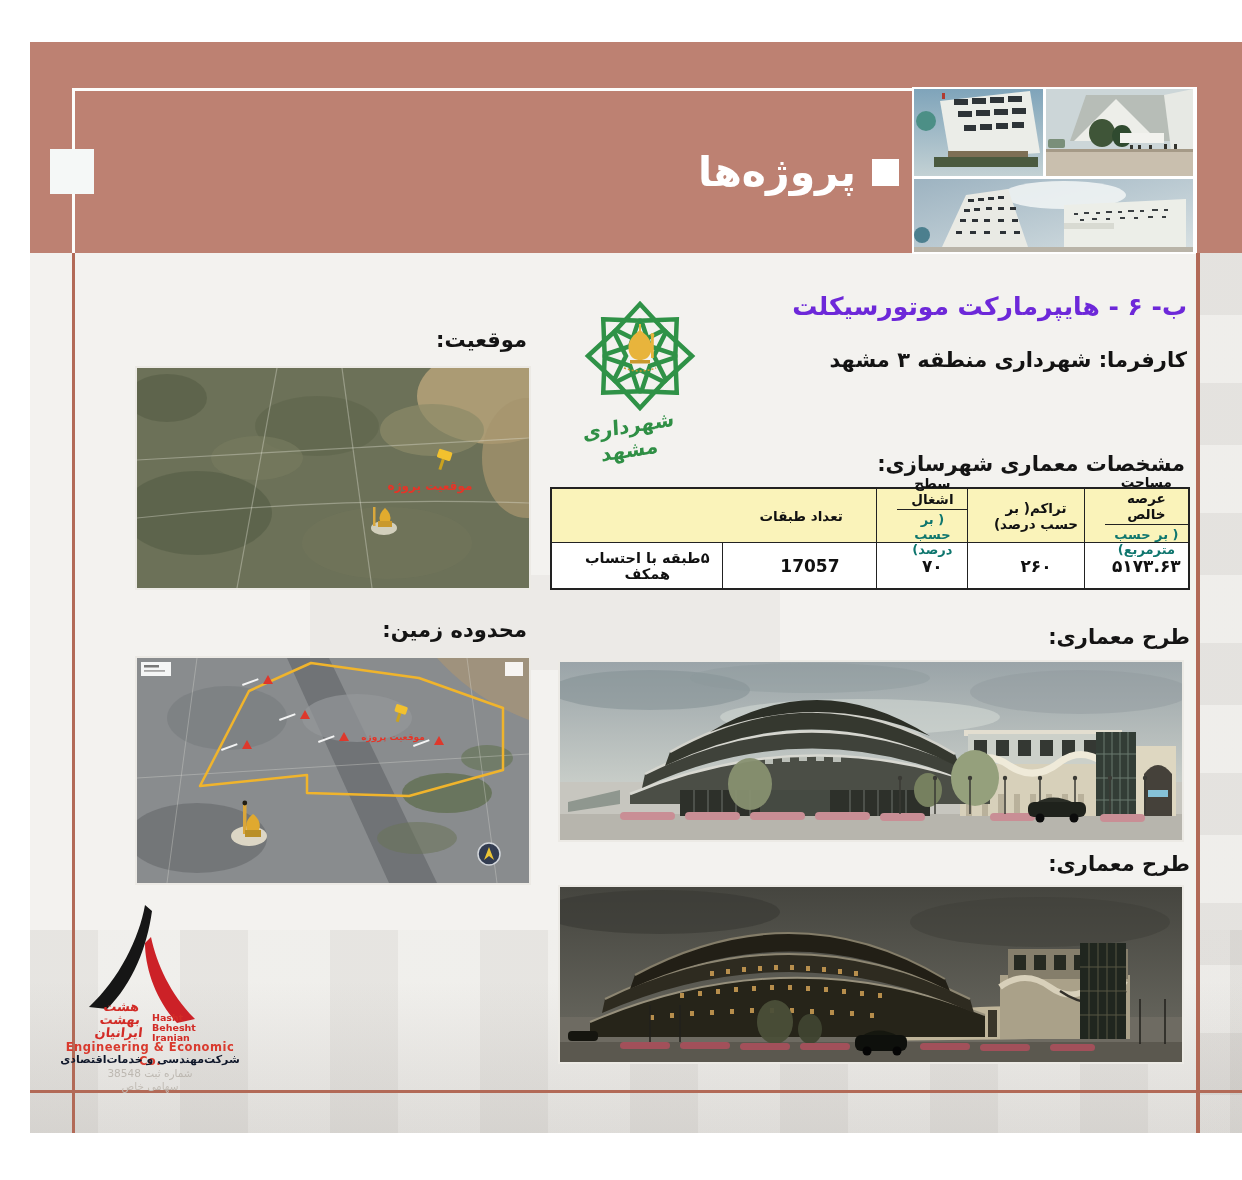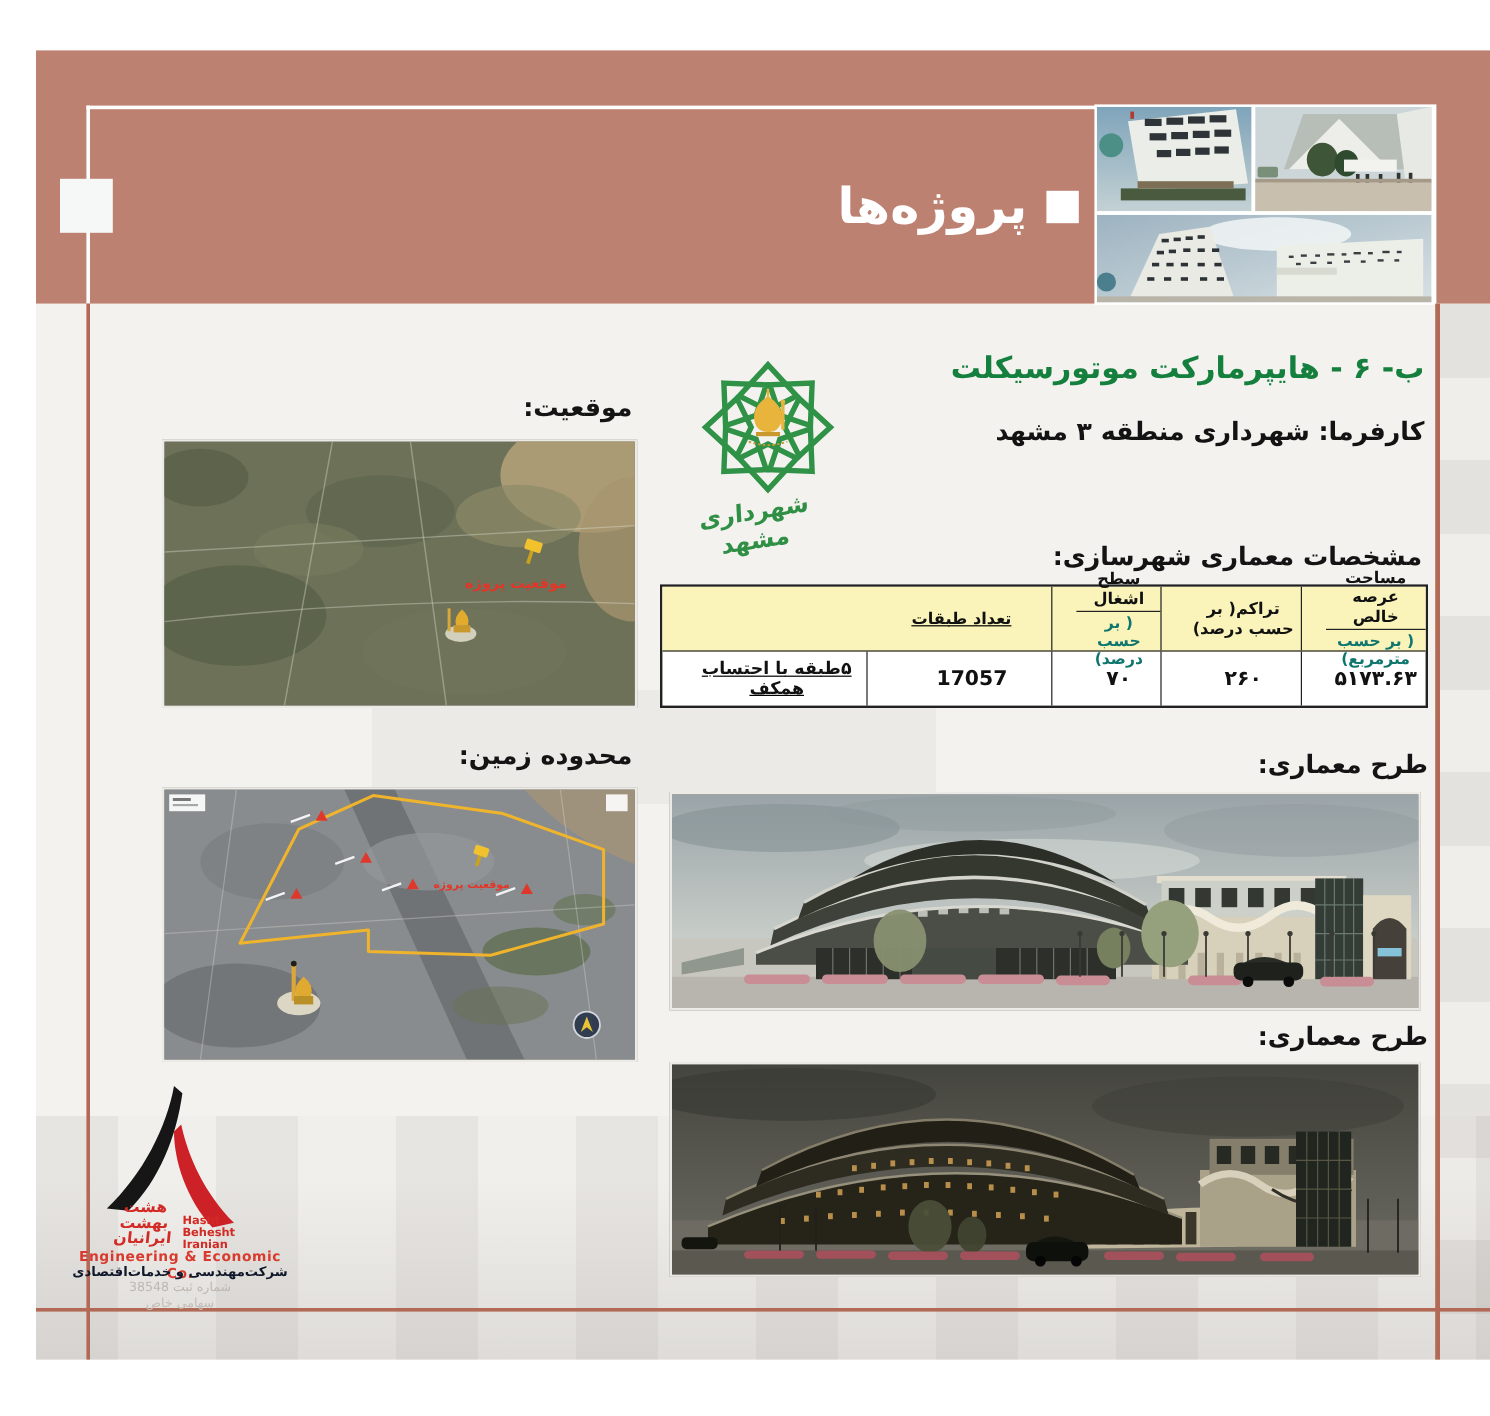--- a/index.html
+++ b/index.html
@@ -25,36 +25,36 @@
       repeating-linear-gradient(90deg, rgba(118,110,102,.10) 0 68px, rgba(118,110,102,.025) 68px 150px),
       linear-gradient(0deg, rgba(112,104,98,.14), rgba(112,104,98,0) 75%);}
   .wm-right{left:1170px;top:253px;width:72px;height:880px;
     background:repeating-linear-gradient(180deg, rgba(122,114,108,.12) 0 62px, rgba(122,114,108,.03) 62px 130px);}
   .wm-mid{left:280px;top:575px;width:470px;height:95px;background:rgba(135,127,120,.06);}
   .vline-rose-left{left:42px;top:253px;width:3px;height:880px;background:#b26a57;}
   .vline-rose-right{left:1166px;top:253px;width:4px;height:880px;background:#b26a57;}
   .hline-rose-bottom{left:0;top:1090px;width:1242px;height:3px;background:#b26a57;}
   
   .fa{direction:rtl;unicode-bidi:embed;}
-  .proj-title{right:85px;top:292px;font-size:25px;font-weight:bold;color:#15803d;}
+  .proj-title{right:85px;top:292px;font-size:25px;font-weight:bold;color:#6d28d9;}
   .proj-client{right:85px;top:348px;font-size:21px;font-weight:bold;color:#131313;}
   .sec-label{font-size:21px;font-weight:bold;color:#141414;}
   
   .muni-caption{left:534px;top:414px;width:130px;text-align:center;color:#2f8f45;
     font-size:20px;font-weight:bold;transform:rotate(-9deg) skewX(-6deg);}
   
   .framed{border:2px solid #eceae5;box-sizing:content-box;background:#777;}
   
   .spec-table{left:520px;top:487px;width:636px;border:2px solid #222;background:#fff;direction:rtl;}
   .trow{display:flex;}
   .trow.head{background:#faf3ba;height:53px;border-bottom:1.5px solid #222;}
   .trow.vals{height:45px;}
   .tcell{border-left:1px solid #222;display:flex;flex-direction:column;justify-content:center;
          align-items:stretch;text-align:center;box-sizing:border-box;padding-left:20px;}
-  .tcell:last-child{border-left:none;text-decoration:underline;}
+  .tcell:last-child{border-left:none;}
   .tcell .one{font-size:13.5px;font-weight:bold;color:#111;padding:0 4px;}
   .tcell .top2{font-size:13.5px;font-weight:bold;color:#111;border-bottom:1px solid #222;
                padding:3px 4px 2px 4px;}
   .tcell .bot2{font-size:13px;font-weight:bold;color:#0f766e;padding:2px 4px 3px 4px;}
   .tcell .val{font-size:17px;font-weight:bold;color:#111;}
   .tcell .val.small{font-size:14.5px;}
   
   .co-fa-name{left:58px;top:1000px;width:64px;text-align:center;color:#d22b26;font-weight:bold;
       font-size:13px;line-height:1.0;transform:skewX(-6deg);}
   .co-en-name{left:122px;top:1013px;color:#d22b26;font-weight:bold;font-size:9.5px;line-height:1.05;}

